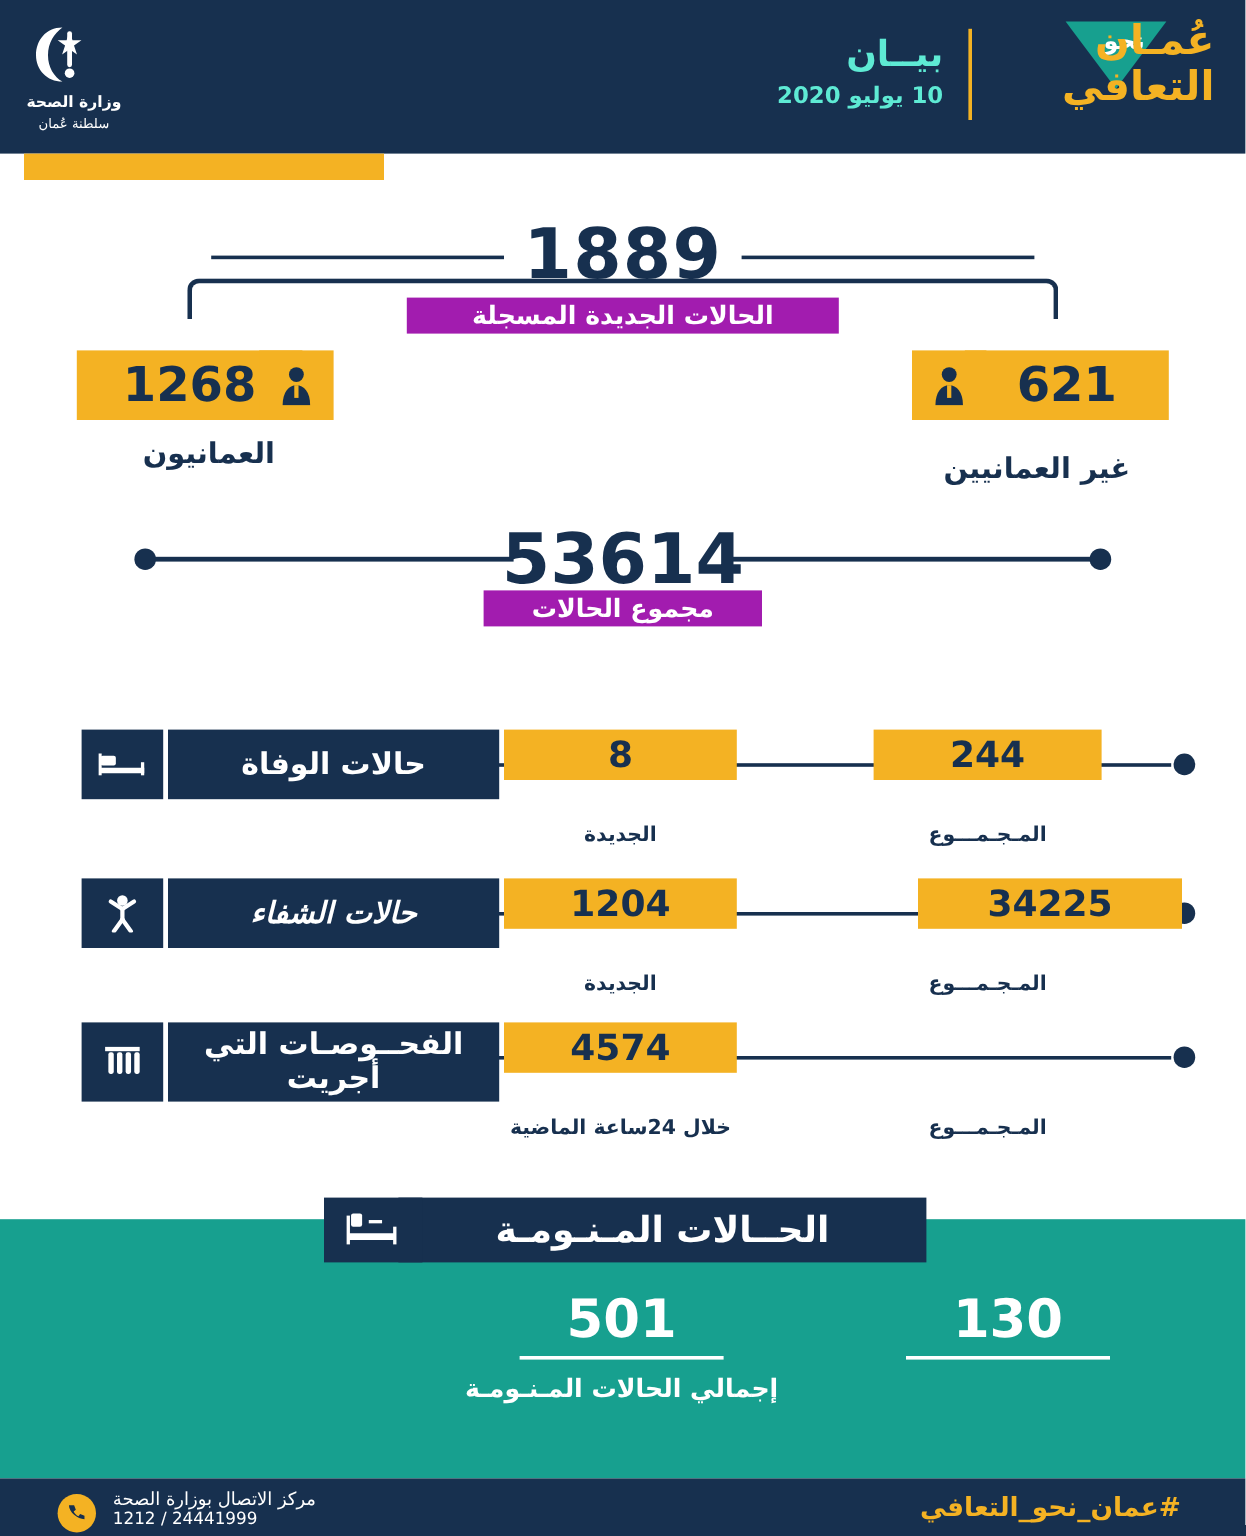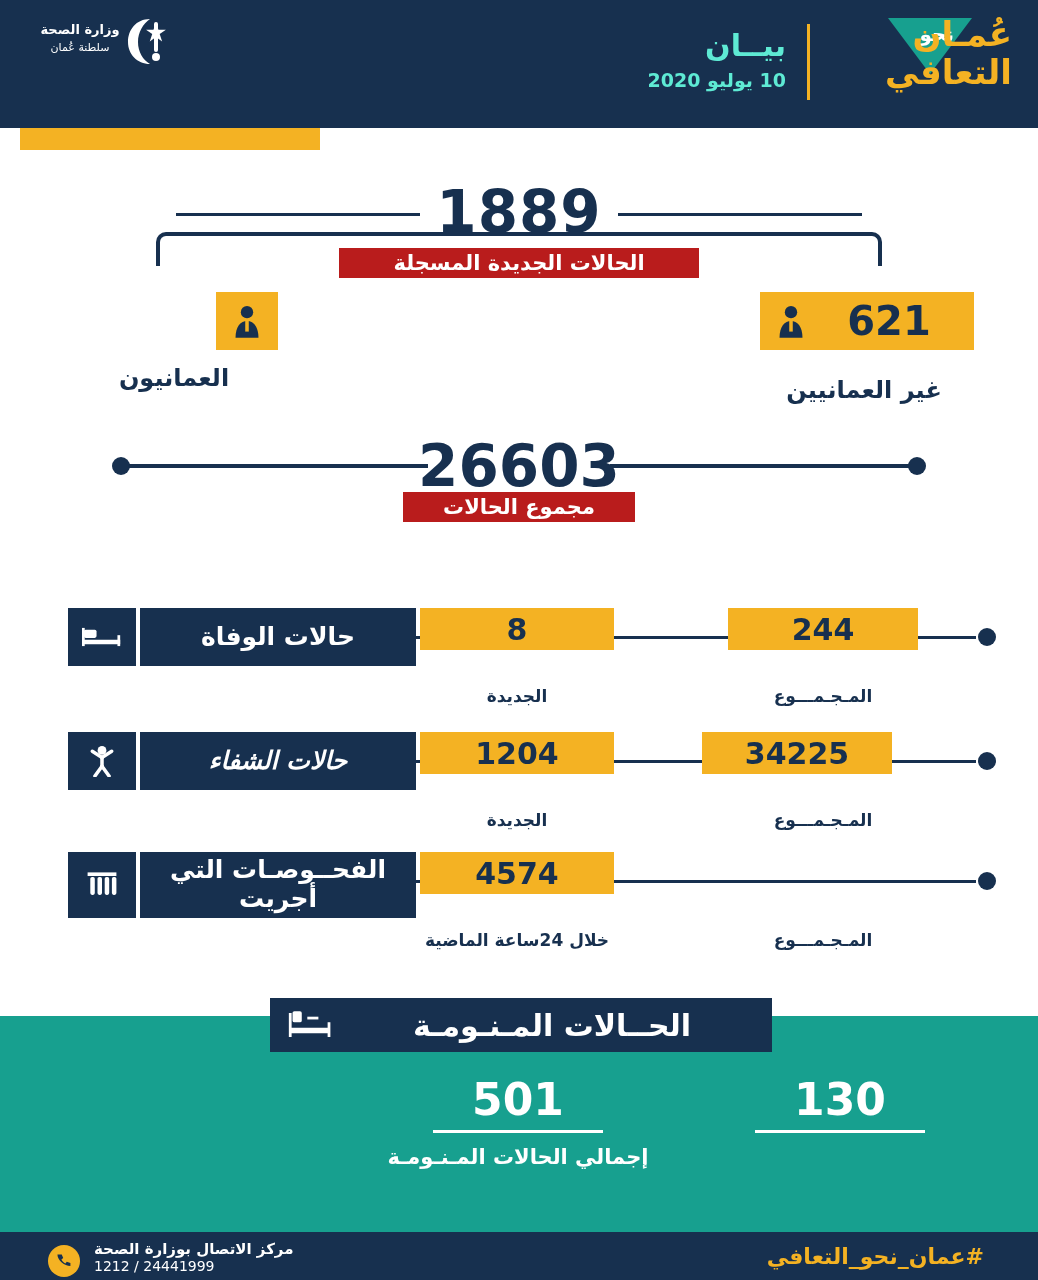--- a/index.html
+++ b/index.html
@@ -11,21 +11,21 @@
   }
   .page { position: relative; width: 1038px; height: 1280px; background: #fff; }
 
   
   .header {
     position: absolute; top: 0; left: 0; width: 1038px; height: 128px;
     background: #17304f;
   }
   .logo-wrap {
     position: absolute; top: 16px; left: 22px; width: 180px; height: 100px;
-    display: flex; flex-direction: row; align-items: flex-start; justify-content: center;
+    display: flex; flex-direction: column; align-items: flex-end; justify-content: center;
   }
   .logo-mark { width: 64px; height: 52px; }
   .logo-text { color: #ffffff; font-size: 13px; line-height: 1.5; text-align: center; margin-top: 4px; font-weight: bold;}
   .logo-text .l2 { font-size: 11px; font-weight: normal; }
 
   .header-date {
     position: absolute; top: 28px; right: 252px; width: 210px;
     text-align: right; color: #5eead4;
   }
   .header-date .bayan { font-size: 30px; font-weight: bold; letter-spacing: 4px; }
@@ -57,21 +57,21 @@
     background: #f4b223;
   }
 
   
   .big-number {
     position: absolute; text-align: center; color: #17304f;
     font-weight: bold;
   }
   #newCasesNum { top: 178px; right: 0; left: 0; font-size: 58px; letter-spacing: 1px;}
   .label-dark {
-    position: absolute; background: #b91c1c; color: #fff;
+    position: absolute; background: #a21caf; color: #fff;
     font-weight: bold; display: flex; align-items: center; justify-content: center;
   }
   #newCasesLabel { top: 248px; right: 339px; width: 360px; height: 30px; font-size: 21px; }
 
   .bracket {
     position: absolute; top: 232px; right: 156px; width: 726px; height: 34px;
     border: 4px solid #17304f; border-bottom: none;
     border-top-left-radius: 10px; border-top-right-radius: 10px;
   }
   .hline-top {
@@ -147,21 +147,21 @@
   }
   .teal-col { position:absolute; top: 1078px; width: 300px; text-align:center; color:#fff; }
   .teal-col .num { font-size: 44px; font-weight:bold; line-height:1; }
   .teal-col .rule { width: 170px; height: 3px; background:#fff; margin: 8px auto 10px; }
   .teal-col .cap { font-size: 21px; font-weight:bold; line-height:1.35; }
 
   
   .footer { position:absolute; top: 1232px; left:0; width:1038px; height: 48px; background:#17304f; }
   .hashtag { position:absolute; top: 1244px; right: 54px; color:#f4b223; font-size: 22px; font-weight:bold;}
   .callcenter { position:absolute; top: 1240px; left: 94px; text-align:left; color:#fff; }
-  .callcenter .l1 { font-size: 15px; font-weight:bold; }
+  .callcenter .l1 { font-size: 15px; font-weight:normal; }
   .callcenter .l2 { font-size: 14px; }
   .phone-circle {
     position:absolute; top: 1245px; left: 48px; width: 32px; height: 32px;
     border-radius:50%; background:#f4b223; display:flex; align-items:center; justify-content:center;
   }
 </style>
 </head>
 <body>
 
 <div class="page">
@@ -211,32 +211,33 @@
     <span class="p-ico">
       <svg viewBox="0 0 34 38" width="30" height="34">
         <circle cx="17" cy="9" r="7" fill="#17304f"></circle>
         <path d="M4 38 C4 25 10 19 17 19 C24 19 30 25 30 38 Z" fill="#17304f"></path>
         <rect x="15" y="19" width="4" height="12" fill="#f4b223"></rect>
       </svg>
     </span>
   </div>
   <div id="nonOmaniLabel">غير العمانيين</div>
 
+  <div class="stat-box" id="omaniBox">1268</div>
   <div class="person-badge" id="omaniBadge">
     <span class="p-ico">
       <svg viewBox="0 0 34 38" width="30" height="34">
         <circle cx="17" cy="9" r="7" fill="#17304f"></circle>
         <path d="M4 38 C4 25 10 19 17 19 C24 19 30 25 30 38 Z" fill="#17304f"></path>
         <rect x="15" y="19" width="4" height="12" fill="#f4b223"></rect>
       </svg>
     </span>
   </div>
   <div id="omaniLabel">العمانيون</div>
 
-  <div class="big-number" id="totalNum">26603</div>
+  <div class="big-number" id="totalNum">53614</div>
   <div class="tot-line" id="totLineL"></div>
   <div class="tot-line" id="totLineR"></div>
   <div class="dot" id="totDotL"></div>
   <div class="dot" id="totDotR"></div>
   <div class="label-dark" id="totalLabel">مجموع الحالات</div>
 
   <div class="row" style="top:600px">
     <div class="bullet"></div>
     <div class="conn" style="width:612px"></div>
     <div class="cat-icon">
@@ -263,21 +264,21 @@
         <rect x="15" y="12" width="4" height="13" fill="#fff"></rect>
         <path d="M17 14 L6 7" stroke="#fff" stroke-width="4" stroke-linecap="round"></path>
         <path d="M17 14 L28 7" stroke="#fff" stroke-width="4" stroke-linecap="round"></path>
         <path d="M17 24 L9 35" stroke="#fff" stroke-width="4" stroke-linecap="round"></path>
         <path d="M17 24 L25 35" stroke="#fff" stroke-width="4" stroke-linecap="round"></path>
       </svg>
     </div>
     <div class="cat-chip" style="left:140px; width:276px;font-style:italic;">حالات الشفاء</div>
     <div class="val-box" style="left:420px; width:194px;">1204</div>
     <div class="val-cap" style="left:420px; width:194px;">الجديدة</div>
-    <div class="val-box" style="left:702px; width:190px;">34225</div>
+    <div class="val-box" style="left:765px; width:220px;">34225</div>
     <div class="val-cap" style="left:728px; width:190px;">المـجـمـــوع</div>
   </div>
 
   <div class="row" style="top:844px">
     <div class="bullet"></div>
     <div class="conn" style="width:612px"></div>
     <div class="cat-icon" style="height:66px">
       <svg viewBox="0 0 40 32" width="36" height="30">
         <rect x="4" y="2" width="32" height="4" fill="#fff"></rect>
         <rect x="7" y="7" width="5" height="20" rx="2" fill="#fff"></rect>

